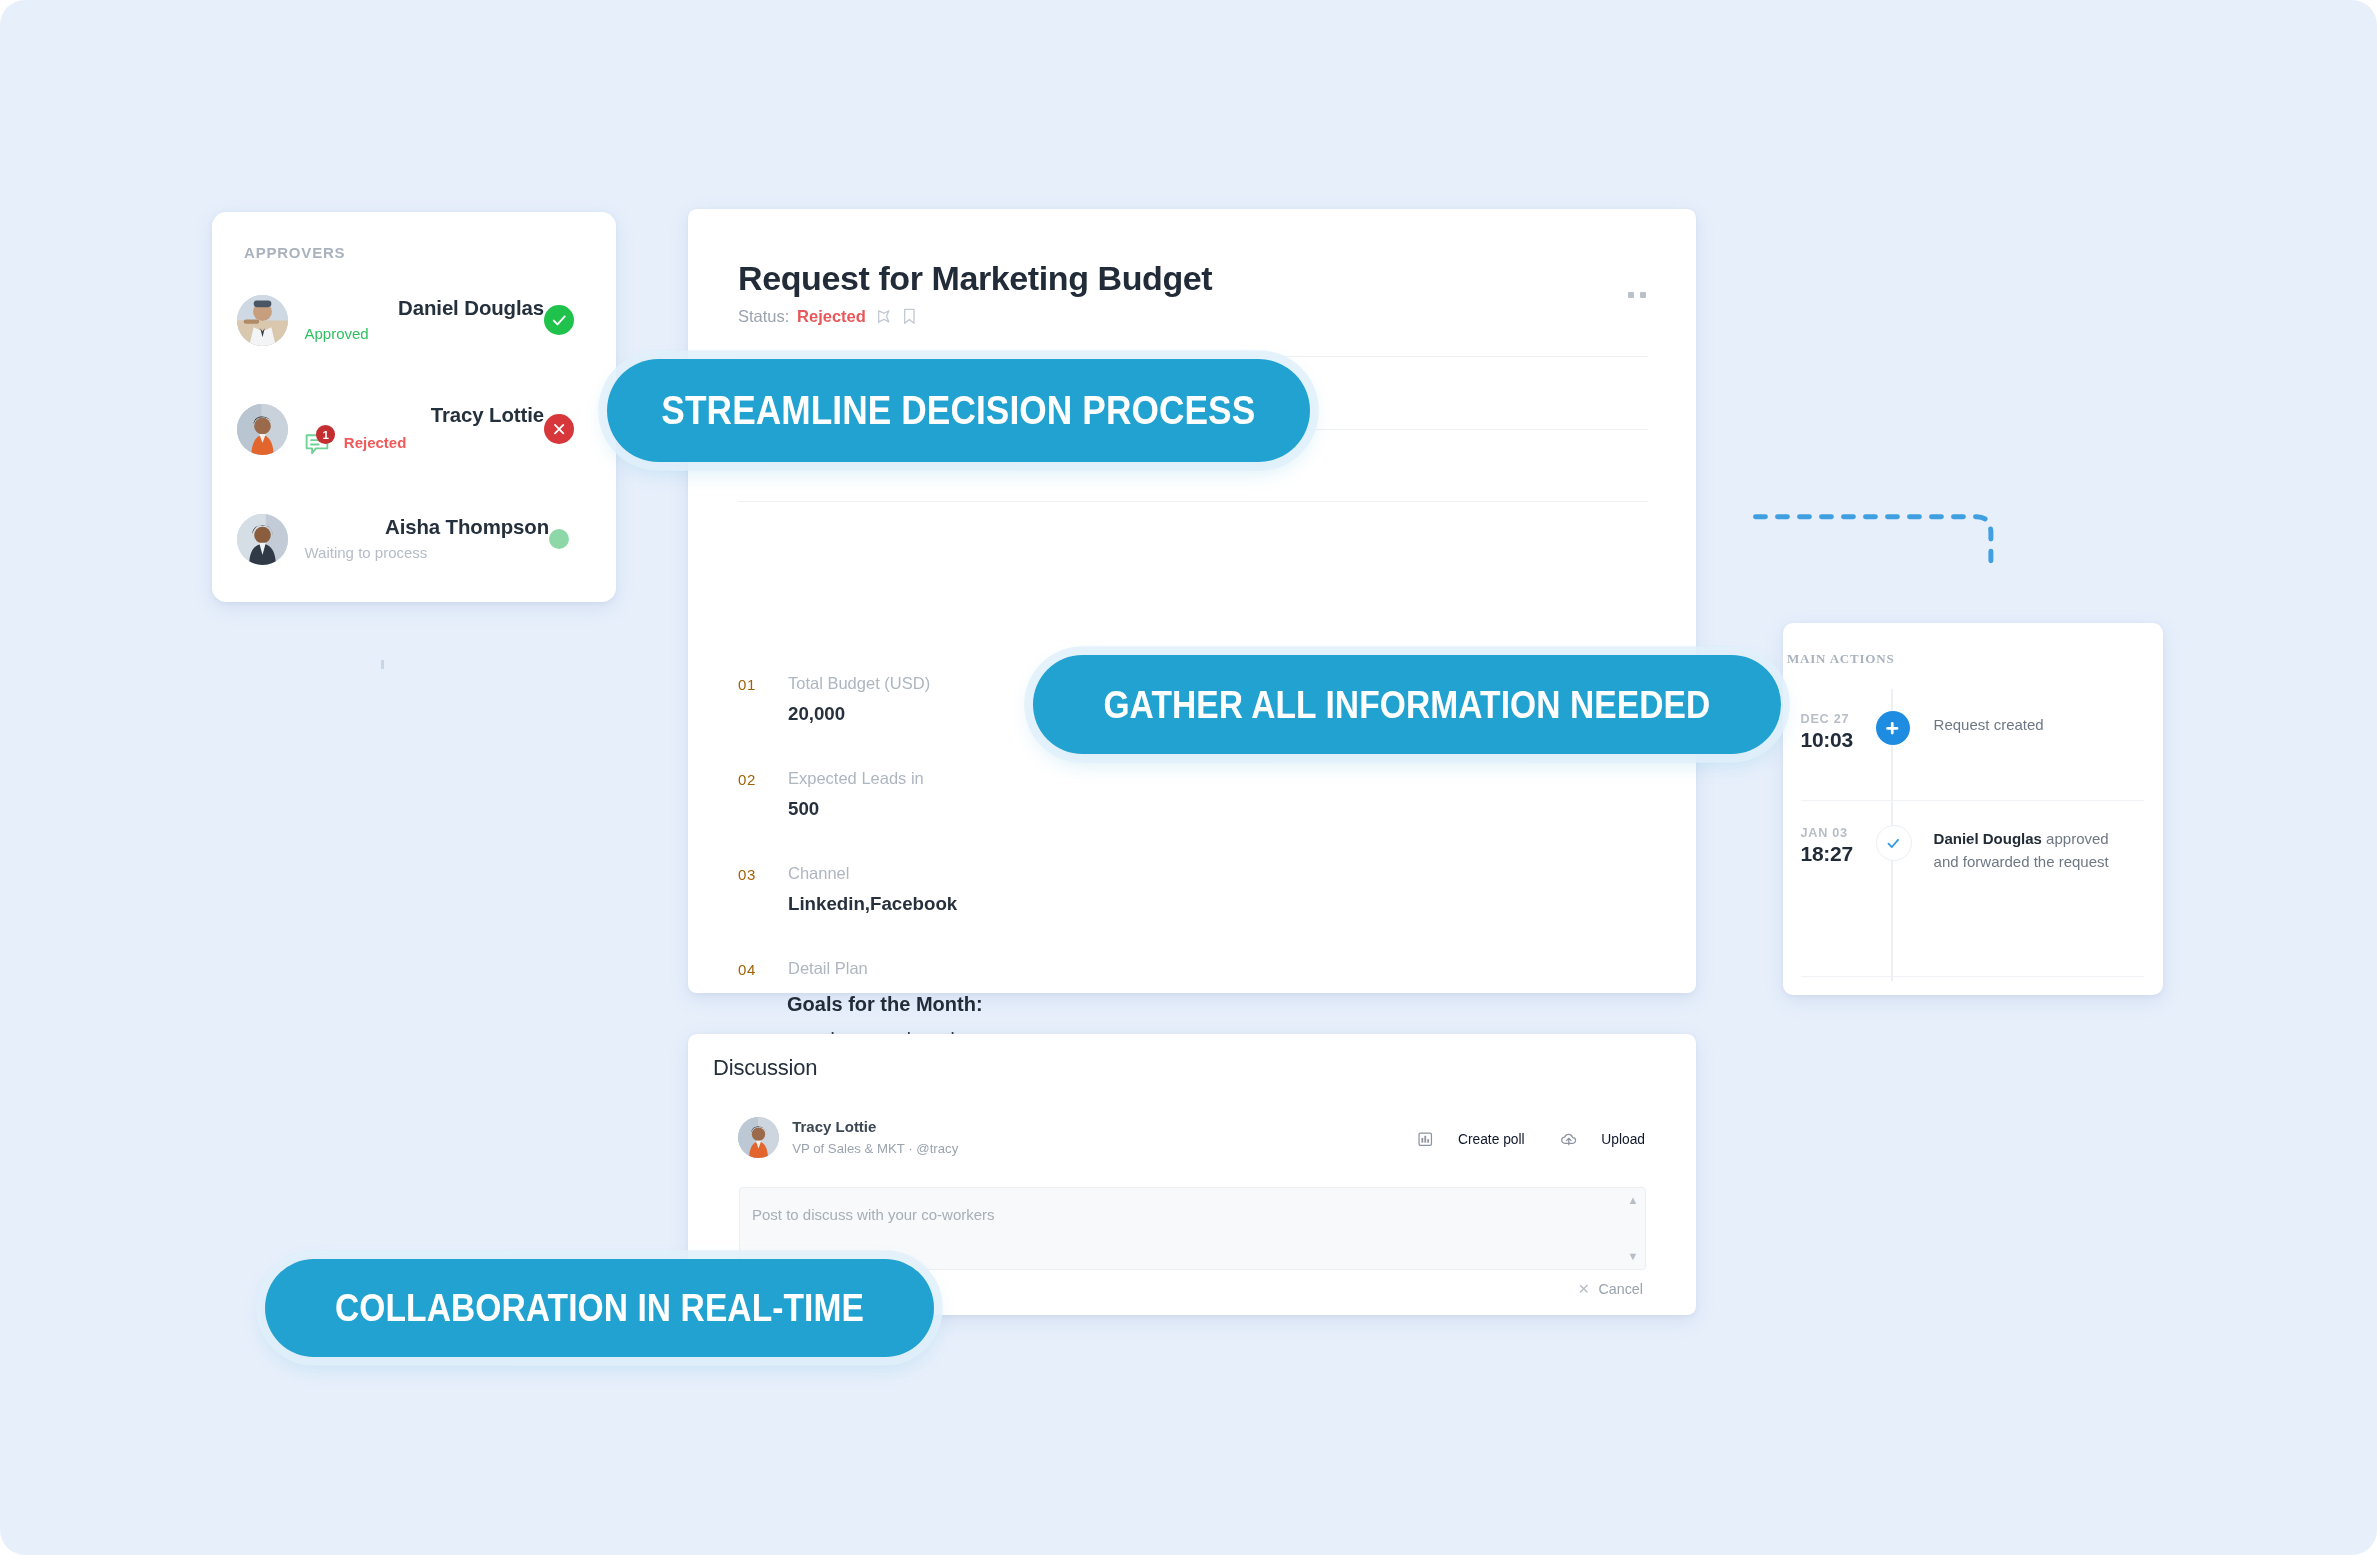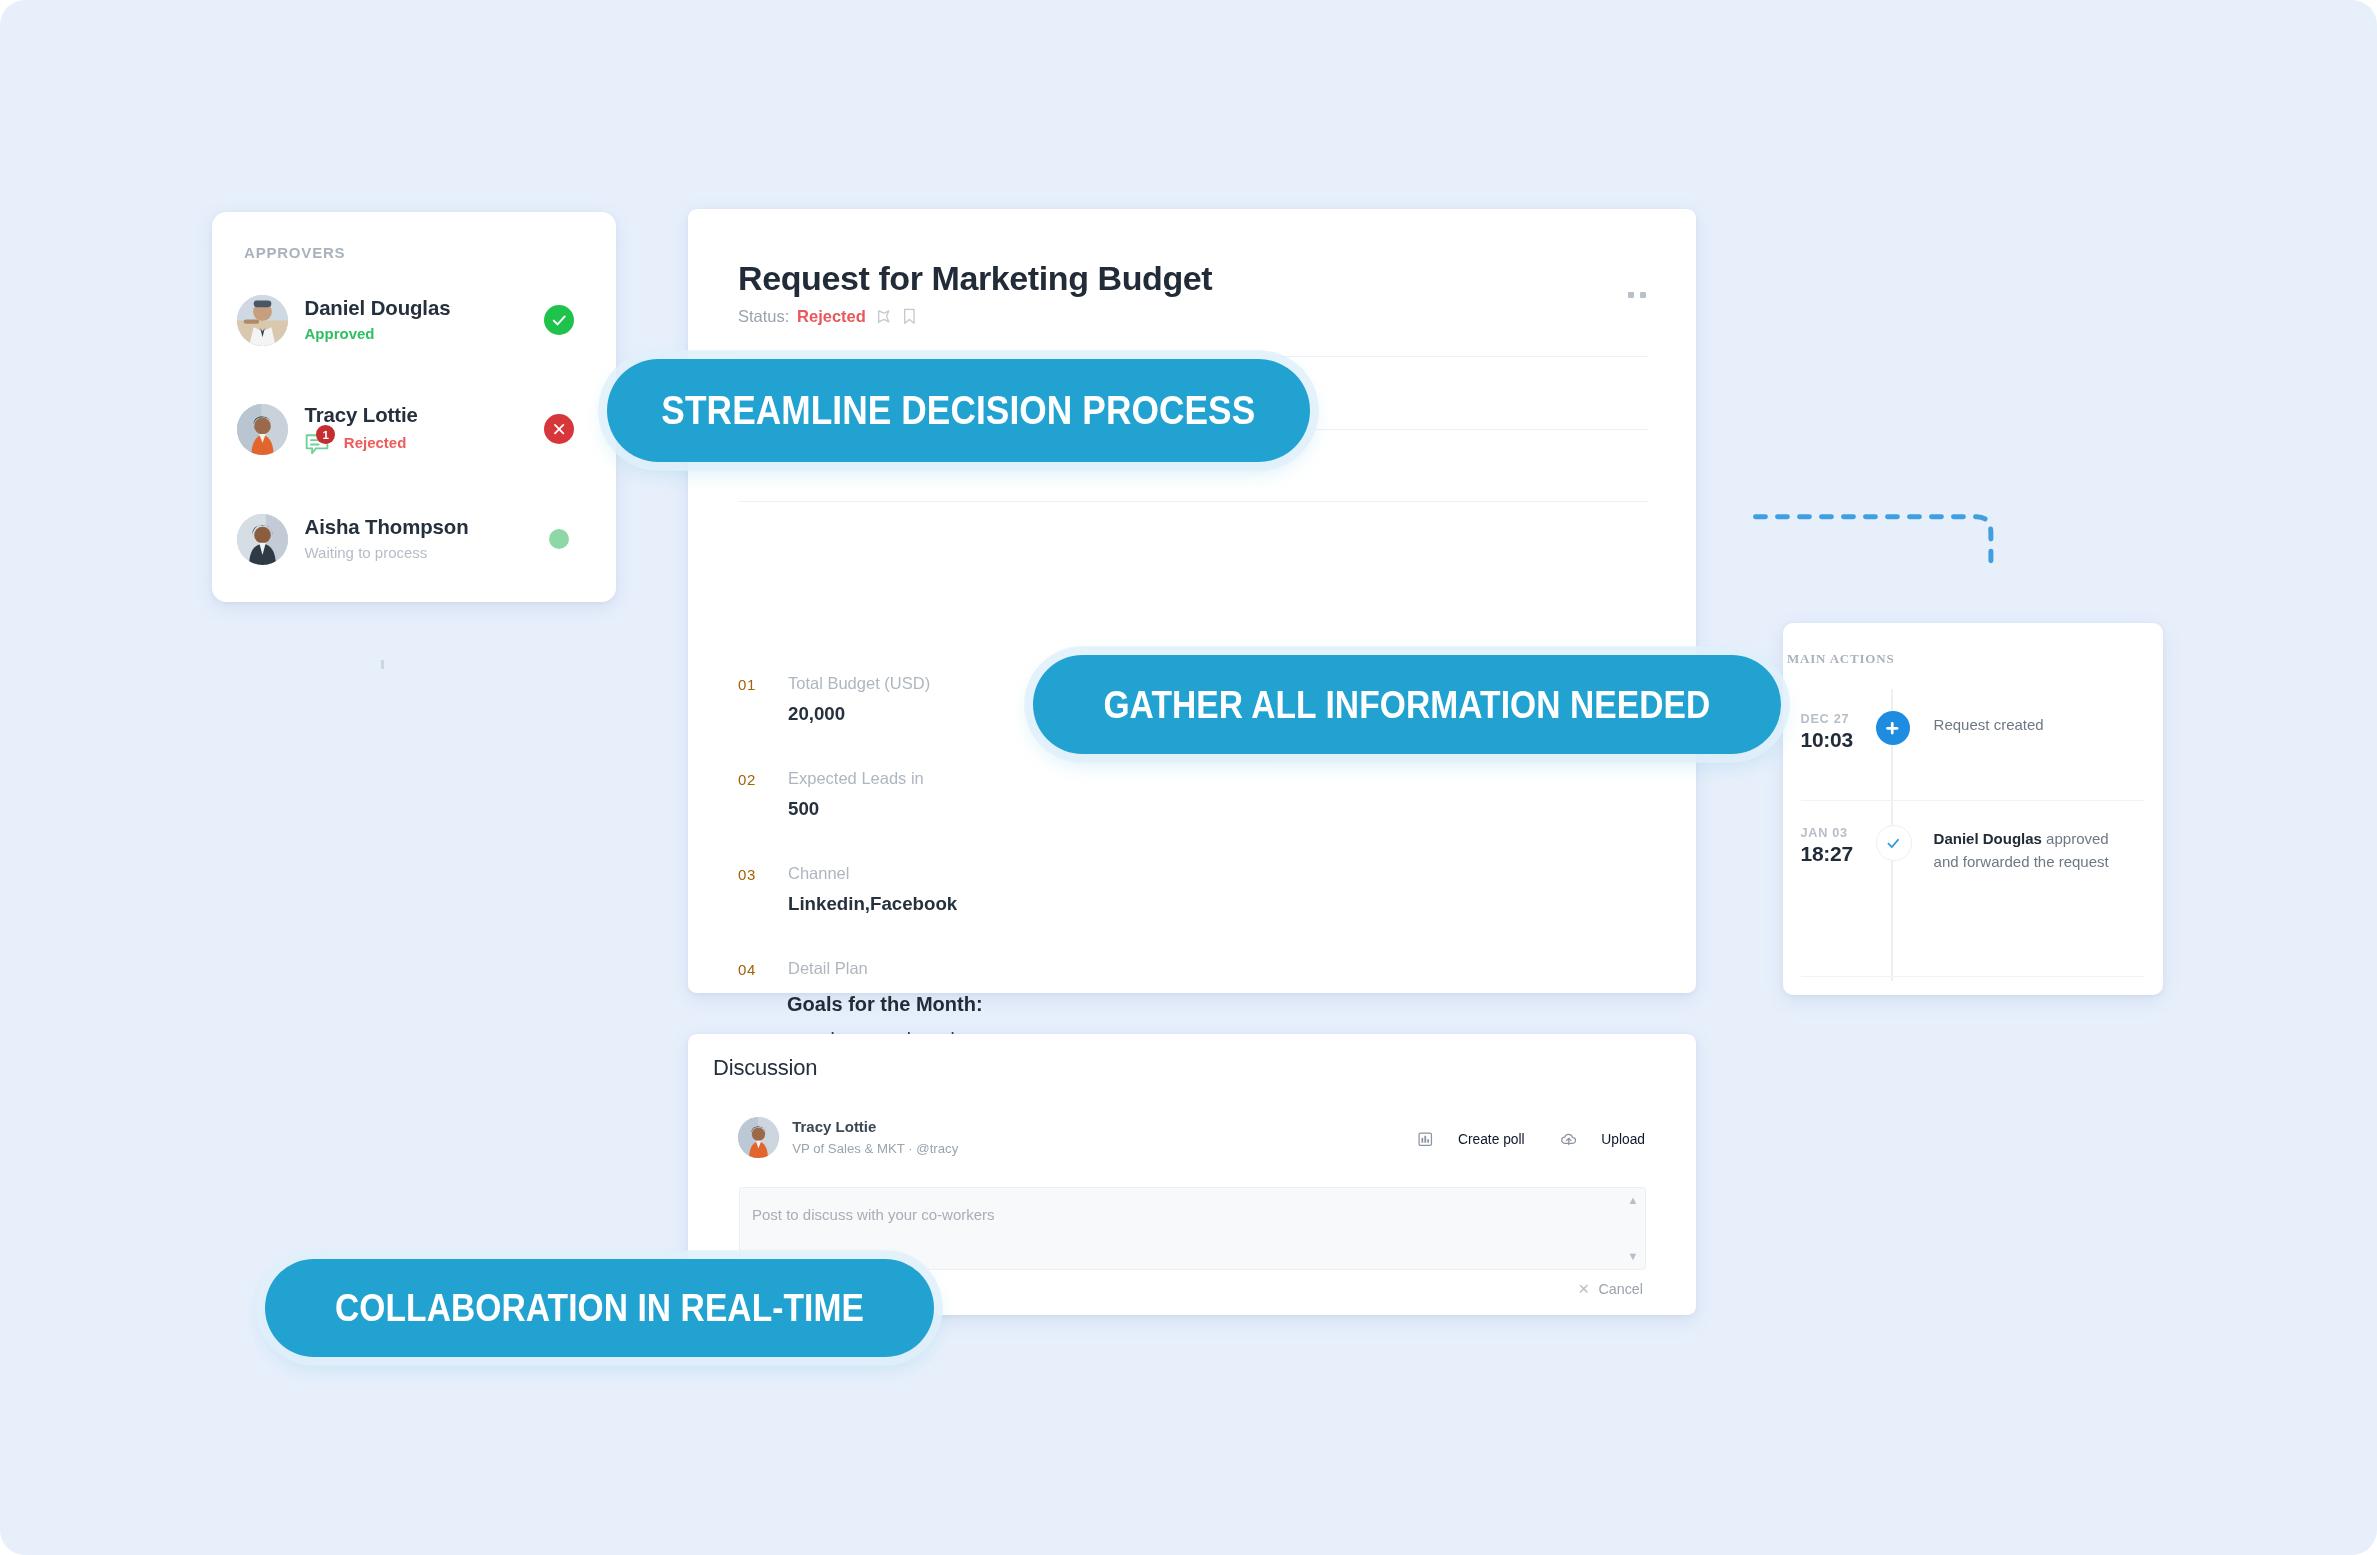--- a/index.html
+++ b/index.html
@@ -34,20 +34,21 @@
   }
 
   
   #approvers-card {
     left: 212px;
     top: 212px;
     width: 388px;
     height: 374px;
     border-radius: 14.3px;
     padding: 8px;
+    text-align: right;
   }
   .section-kicker {
     position: absolute;
     font-size: 15px;
     letter-spacing: 0.8px;
     font-weight: 700;
     color: #a9b2bd;
     text-transform: uppercase;
   }
   #approvers-kicker { left: 32px; top: 32px; }
@@ -88,21 +89,21 @@
     letter-spacing: -0.1px;
   }
   .approver-status {
     margin-top: 4.4px;
     font-size: 15px;
     line-height: 1.15;
     display: flex;
     align-items: center;
     gap: 5.5px;
   }
-  .st-approved { color: #2fbf60; font-weight: 700; }
+  .st-approved { color: #2fbf60; font-weight: 400; }
   .st-rejected { color: #ef5a5a; font-weight: 600; }
   .st-waiting  { color: #b4bcc6; font-weight: 400; }
 
   .comment-chip {
     position: relative;
     width: 25px;
     height: 22px;
     flex: 0 0 25px;
     margin-right: 8.8px;
   }

